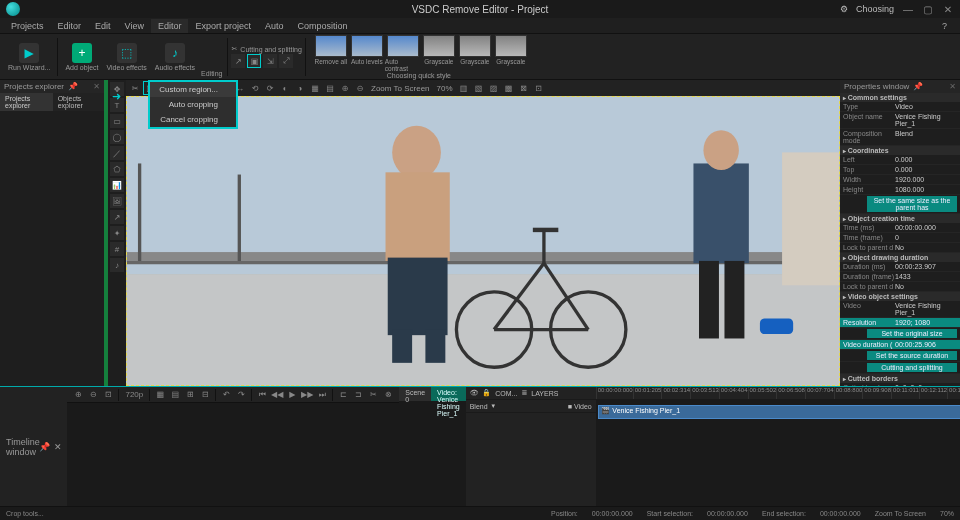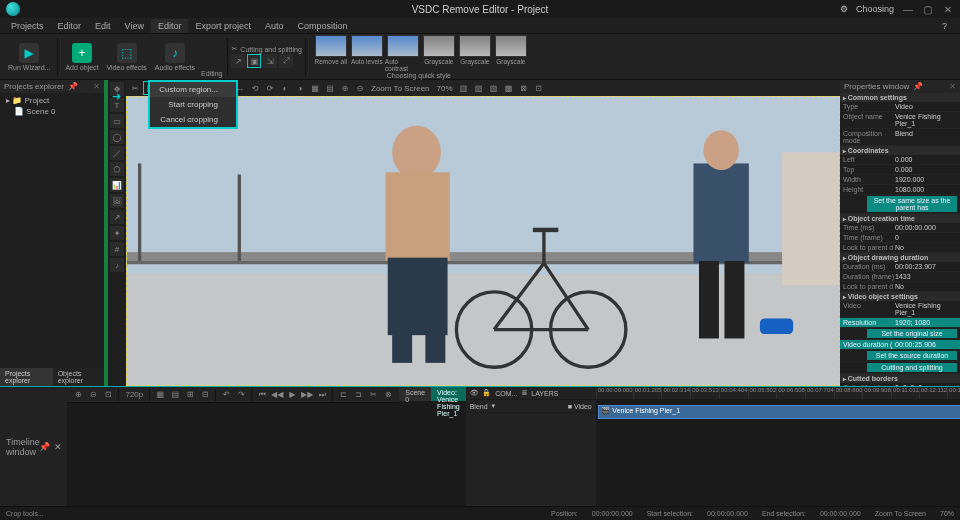--- a/index.html
+++ b/index.html
@@ -181,24 +181,20 @@
 </div>
 
 <div class="main">
 
   <div class="left-panel">
     <div class="panel-hdr">
         <span>Projects explorer</span>
         <span>📌</span>
         <span class="closex">✕</span>
       </div>
-    <div class="tree">
-      <div class="tree-item root">▸ 📁 <span>Project</span></div>
-      <div class="tree-item">📄 <span>Scene 0</span></div>
-    </div>
     <div class="panel-tabs">
       <span class="active">Projects explorer</span>
       <span>Objects explorer</span>
     </div>
   </div>
 
   <div class="toolstrip">
     <div class="t">✥</div>
     <div class="t">T</div>
     <div class="t">▭</div>
@@ -235,21 +231,21 @@
       <div class="tlabel">70%</div>
       <div class="t2">▥</div>
       <div class="t2">▧</div>
       <div class="t2">▨</div>
       <div class="t2">▩</div>
       <div class="t2">⊠</div>
       <div class="t2">⊡</div>
       <span class="crop-arrow">➜</span>
       <div class="dropdown">
         <div class="sel">Custom region...</div>
-        <div>Start cropping</div>
+        <div>Auto cropping</div>
         <div>Cancel cropping</div>
       </div>
     </div>
     <div class="preview">
       <svg viewBox="0 0 700 260" preserveAspectRatio="xMidYMid slice">
         <rect width="700" height="160" fill="#b8c9d8"></rect>
         <rect y="160" width="700" height="100" fill="#c4c6c7"></rect>
         <rect x="0" y="140" width="700" height="8" fill="#888"></rect>
 
         <line x1="40" y1="60" x2="40" y2="150" stroke="#555" stroke-width="3"></line>

